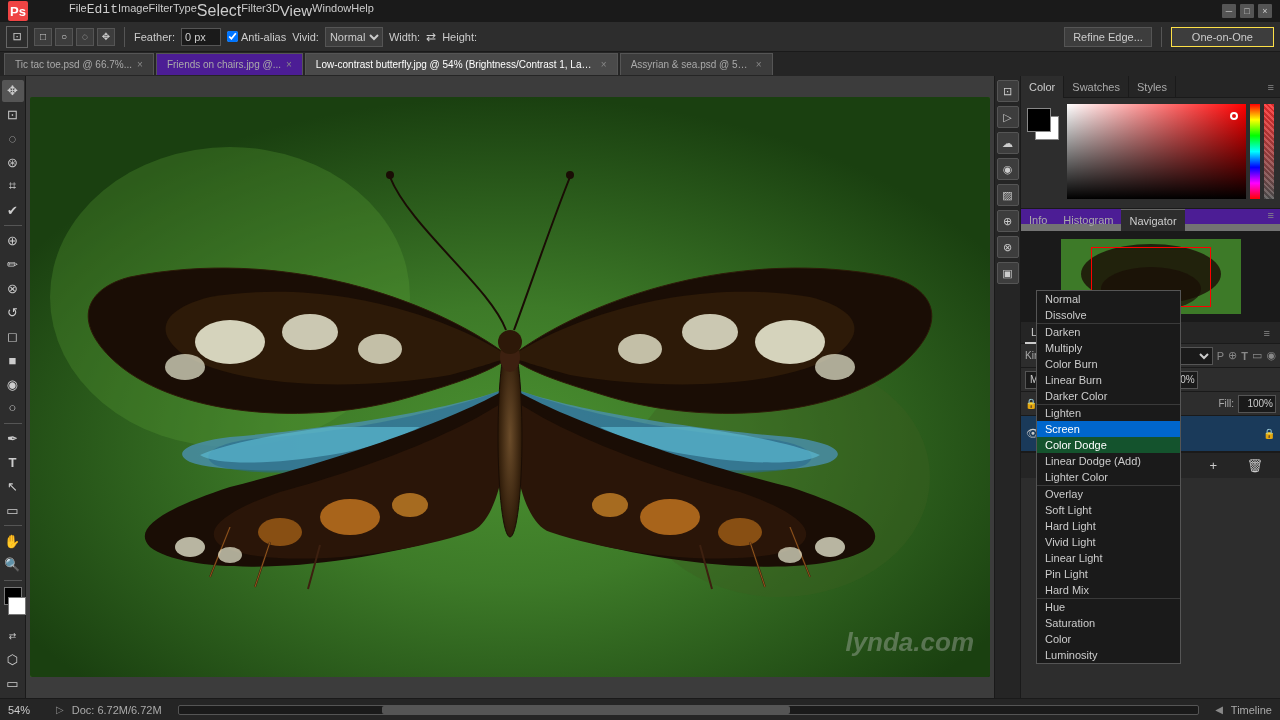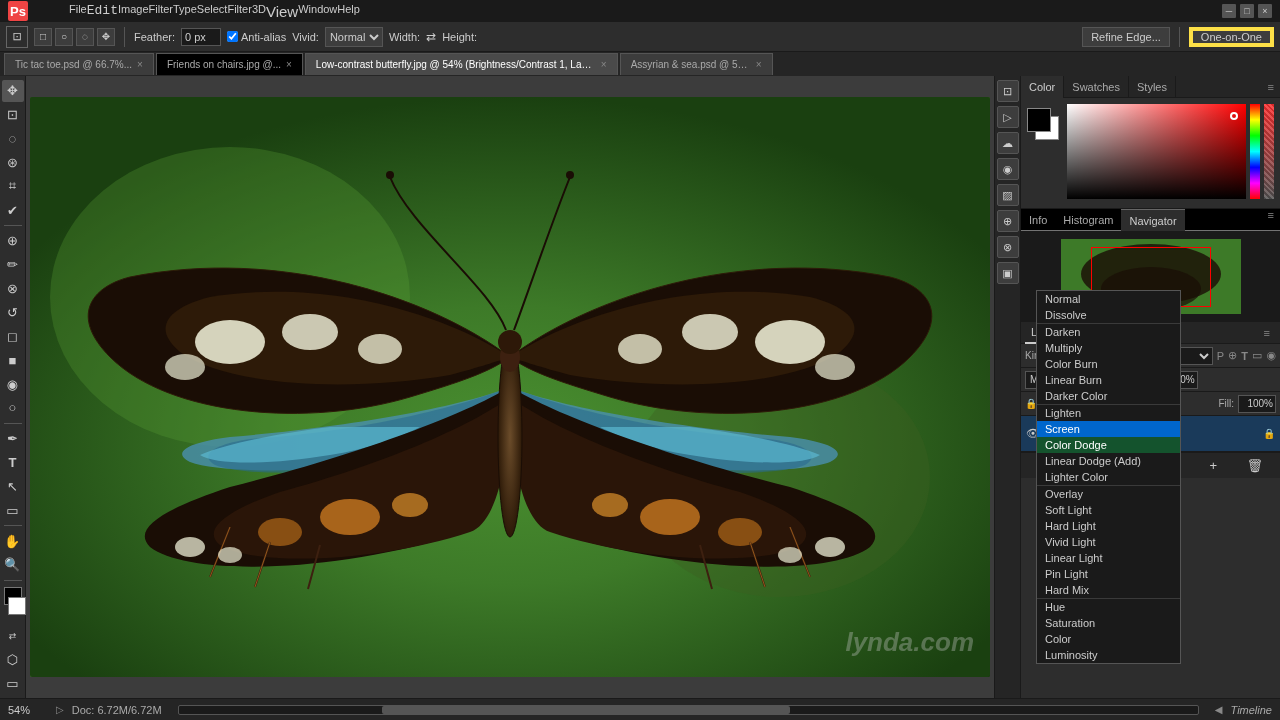--- a/index.html
+++ b/index.html
@@ -99,21 +99,21 @@
   <div style="display:flex;align-items:center;gap:8px;">
     <div style="width:20px;height:20px;background:#ef4444;color:white;font-weight:bold;font-size:13px;display:flex;align-items:center;justify-content:center;border-radius:2px;">
       <span>Ps</span>
     </div>
     <div style="display:flex;padding-left:33px;">
       <span style="color:#ccc;font-size:11px;cursor:pointer;">File</span>
       <span style="color:#ccc;font-size:13px;cursor:pointer;font-family:Liberation Mono, monospace;">Edit</span>
       <span style="color:#ccc;font-size:11px;cursor:pointer;">Image</span>
       <span style="color:#ccc;font-size:11px;cursor:pointer;">Filter</span>
       <span style="color:#ccc;font-size:11px;cursor:pointer;">Type</span>
-      <span style="color:#ccc;font-size:11px;cursor:pointer;">Select</span>
+      <span style="color:#ccc;font-size:16px;cursor:pointer;">Select</span>
       <span style="color:#ccc;font-size:11px;cursor:pointer;">Filter</span>
       <span style="color:#ccc;font-size:11px;cursor:pointer;">3D</span>
       <span style="color:#ccc;font-size:15px;cursor:pointer;">View</span>
       <span style="color:#ccc;font-size:11px;cursor:pointer;">Window</span>
       <span style="color:#ccc;font-size:11px;cursor:pointer;">Help</span>
     </div>
   </div>
   <div style="display:flex;gap:4px;">
     <div style="width:14px;height:14px;background:#555;display:flex;align-items:center;justify-content:center;font-size:9px;color:#ccc;cursor:pointer;border-radius:1px;">─</div>
     <div style="width:14px;height:14px;background:#555;display:flex;align-items:center;justify-content:center;font-size:9px;color:#ccc;cursor:pointer;border-radius:1px;">□</div>
@@ -140,29 +140,29 @@
   <span>Vivid:</span>
   <select style="background:#3d3d3d;border:1px solid #555;color:#ccc;height:20px;font-size:11px;">
     <option>Normal</option>
   </select>
   <span>Width:</span>
   <div style="font-size:12px;color:#ccc;">⇄</div>
   <span>Height:</span>
   <div style="flex:1;"></div>
   <button style="background:#3d3d3d;border:1px solid #555;color:#ccc;height:20px;padding:0 8px;font-size:11px;cursor:pointer;">Refine Edge...</button>
   <div class="divider-v"></div>
-  <button style="background:#3d3d3d;border:4px solid #fde047;color:#ccc;height:20px;padding:0 8px;font-size:11px;cursor:pointer;">One-on-One</button>
+  <button style="background:#3d3d3d;border:1px solid #fde047;color:#ccc;height:20px;padding:0 20px;font-size:11px;cursor:pointer;">One-on-One</button>
 </div>
 
 <div id="tabsbar">
   <div class="tab" style="background:#3c3c3c;font-size:10px;">
     <span style="max-width:120px;overflow:hidden;text-overflow:ellipsis;white-space:nowrap;">Tic tac toe.psd @ 66.7%...</span>
     <span class="close-x">×</span>
   </div>
-  <div class="tab" style="background:#000000;font-size:10px;">
+  <div class="tab" style="background:#4c1d95;font-size:10px;">
     <span style="max-width:120px;overflow:hidden;text-overflow:ellipsis;white-space:nowrap;">Friends on chairs.jpg @...</span>
     <span class="close-x">×</span>
   </div>
   <div class="tab active" style="font-size:10px;">
     <span style="max-width:280px;overflow:hidden;text-overflow:ellipsis;white-space:nowrap;">Low-contrast butterfly.jpg @ 54% (Brightness/Contrast 1, Layer Mask/8)</span>
     <span class="close-x">×</span>
   </div>
   <div class="tab" style="background:#3c3c3c;font-size:10px;">
     <span style="max-width:120px;overflow:hidden;text-overflow:ellipsis;white-space:nowrap;">Assyrian &amp; sea.psd @ 54%...</span>
     <span class="close-x">×</span>
@@ -327,21 +327,21 @@
 
         <div style="width:10px;height:95px;background:linear-gradient(to bottom,#f00,#ff0,#0f0,#0ff,#00f,#f0f,#f00);cursor:pointer;flex-shrink:0;"></div>
 
         <div style="width:10px;height:95px;background:linear-gradient(to bottom,rgba(255,0,0,1),rgba(255,0,0,0));cursor:pointer;flex-shrink:0;position:relative;">
           <div style="position:absolute;top:0;left:0;width:100%;height:100%;background:repeating-linear-gradient(45deg,#888 0,#888 2px,#fff 2px,#fff 4px);opacity:0.3;"></div>
         </div>
       </div>
     </div>
 
     <div id="navigator-panel" style="border-bottom:1px solid #1a1a1a;">
-      <div id="nav-tabs" style="display:flex;height:22px;background:#000000;border-bottom:1px solid #737373;text-align:right;">
+      <div id="nav-tabs" style="display:flex;height:22px;background:#4c1d95;border-bottom:7px solid #737373;text-align:right;">
         <span class="nav-tab">Info</span>
         <span class="nav-tab">Histogram</span>
         <span class="nav-tab active">Navigator</span>
         <div style="flex:1;"></div>
         <span style="padding:0 6px;color:#888;cursor:pointer;">≡</span>
       </div>
       <div id="navigator-content" style="height:90px;background:#1a1a1a;display:flex;align-items:center;justify-content:center;position:relative;">
 
         <div style="width:180px;height:75px;background:linear-gradient(135deg,#2d5a1b,#4a9030,#1a4010);position:relative;overflow:hidden;">
           
@@ -461,14 +461,14 @@
 <div id="statusbar">
   <span class="zoom">54%</span>
   <div style="font-size:10px;cursor:pointer;color:#888;">▷</div>
   <span class="doc-info">Doc: 6.72M/6.72M</span>
   <div style="flex:1;position:relative;">
     <div id="scroll-h">
       <div id="scroll-thumb"></div>
     </div>
   </div>
   <div style="font-size:10px;cursor:pointer;color:#888;">◀</div>
-  <span style="color:#aaa;font-size:11px;font-style:italic;">Timeline</span>
+  <span style="color:#aaa;font-size:11px;">Timeline</span>
 </div>
 
 </body></html>

